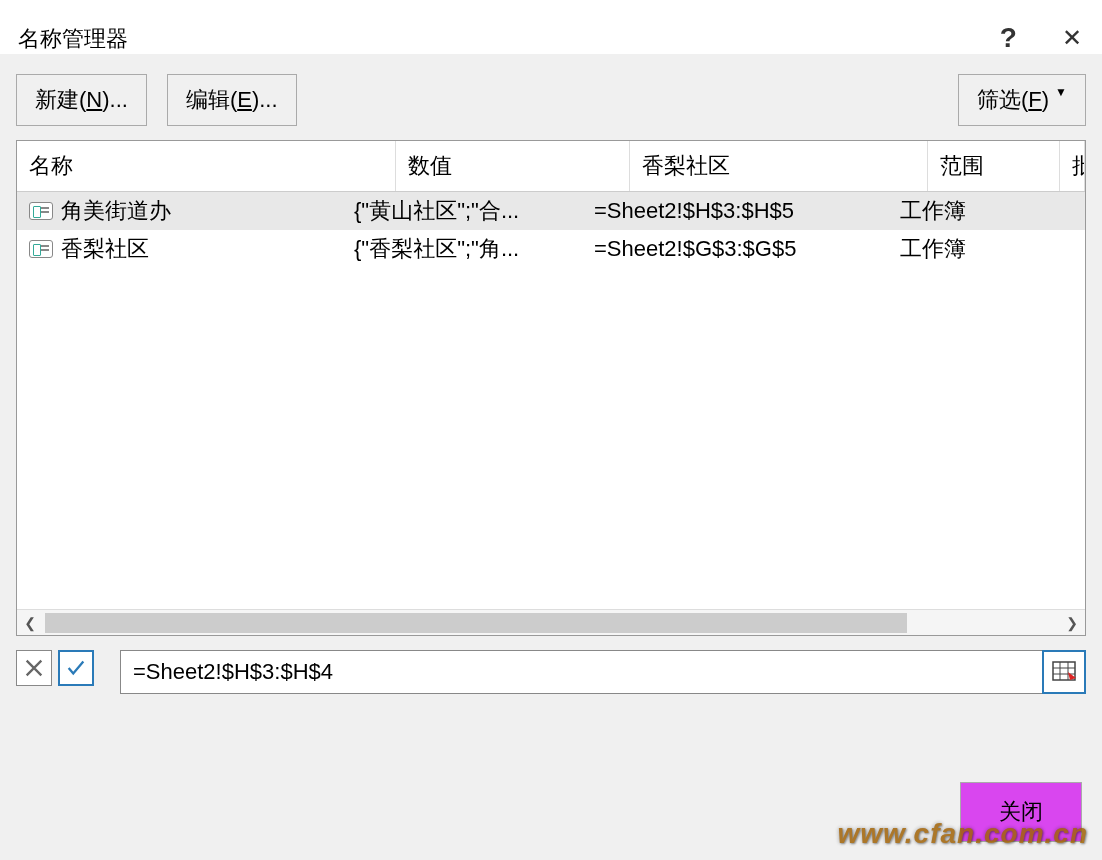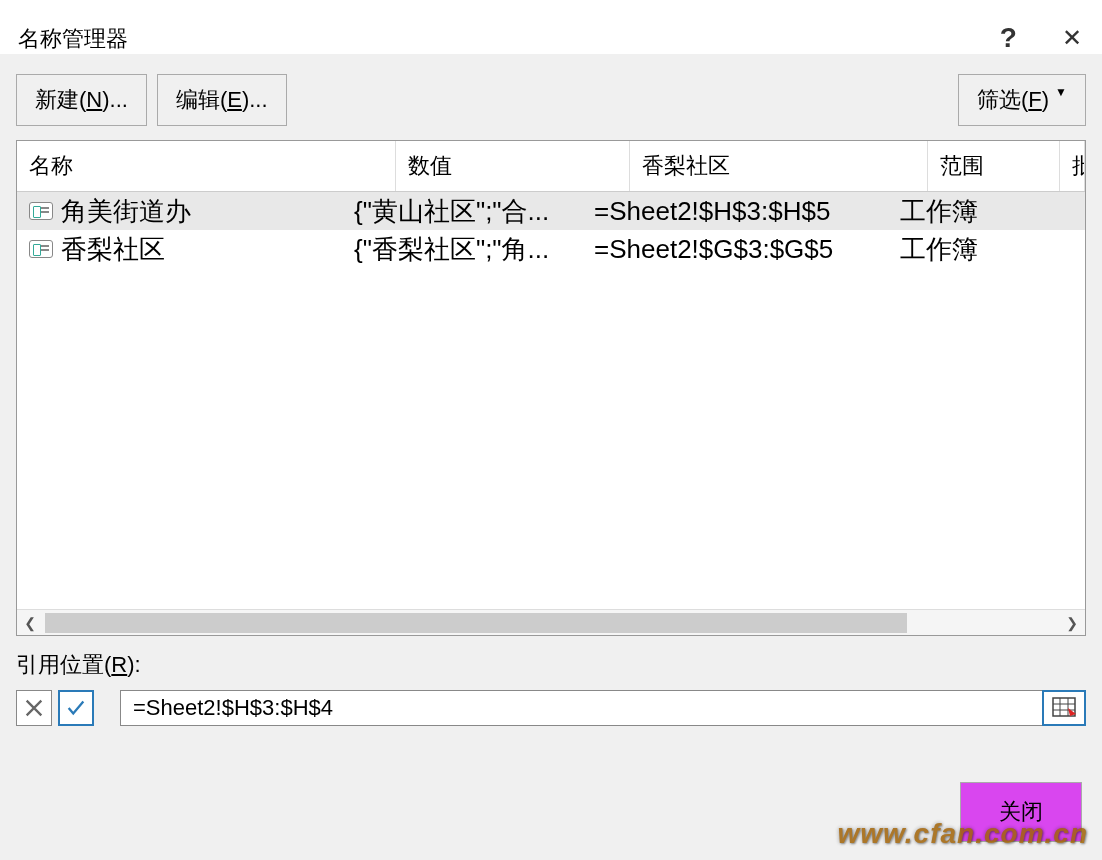--- a/index.html
+++ b/index.html
@@ -5,39 +5,39 @@
     * { box-sizing: border-box; margin: 0; padding: 0; font-family: "Microsoft YaHei", "SimSun", sans-serif; }
     body { background: #f0f0f0; width: 1102px; height: 860px; overflow: hidden; position: relative; }
     
     .titlebar { height: 54px; background: #fff; display: flex; align-items: flex-end; padding: 0 20px 0 18px; justify-content: space-between; }
     .titlebar-title { font-size: 22px; color: #000; }
     .titlebar-right { display: flex; gap: 45px; align-items: center; font-size: 28px; color: #333; }
     .titlebar-right span { cursor: pointer; }
     .help-icon { font-weight: bold; }
     .close-x { font-size: 24px; }
     
-    .toolbar { height: 76px; padding: 20px 16px 0 16px; display: flex; gap: 10px; align-items: flex-start; }
+    .toolbar { height: 76px; padding: 20px 16px 0 16px; display: flex; gap: 20px; align-items: flex-start; }
     .btn { background: #f0f0f0; border: 1px solid #aaa; padding: 10px 18px; font-size: 22px; cursor: pointer; }
     .spacer { flex: 1; }
     .filter-btn { display: inline-flex; align-items: flex-start; gap: 6px; }
     .dropdown-caret { font-size: 12px; }
     
     .list-container { margin: 10px 16px 0 16px; background: #fff; border: 1px solid #999; height: 496px; display: flex; flex-direction: column; }
     .list-header { display: flex; border-bottom: 1px solid #ccc; }
     .list-header .col { padding: 10px 12px; font-size: 22px; border-right: 1px solid #ddd; overflow: hidden; white-space: nowrap; }
     .col-name  { width: 389px; }
     .col-value { width: 240px; }
     .col-refer { width: 306px; }
     .col-scope { width: 135px; }
     .col-comment { flex: 1; border-right: none; }
     
     .list-body { flex: 1; overflow: hidden; }
     .row { display: flex; height: 38px; align-items: center; }
     .row.selected { background: #e8e8e8; }
-    .row .cell { padding: 4px 12px; font-size: 26px; overflow: hidden; white-space: nowrap; text-overflow: clip; }
+    .row .cell { padding: 4px 12px; font-size: 22px; overflow: hidden; white-space: nowrap; text-overflow: clip; }
     .cell-name  { width: 325px; display: flex; align-items: center; gap: 8px; }
     .cell-value { width: 240px; }
     .cell-refer { width: 306px; }
     .cell-scope { width: 135px; }
     .cell-comment { flex: 1; }
     
     .name-icon { width: 24px; height: 18px; border: 1px solid #888; border-radius: 3px; position: relative; flex-shrink: 0; background: #fff; }
     .name-icon::before { content: ""; position: absolute; left: 3px; top: 3px; width: 6px; height: 10px; border: 1px solid #3a9; border-radius: 1px; }
     .name-icon::after { content: ""; position: absolute; right: 3px; top: 4px; width: 8px; height: 2px; background: #888; box-shadow: 0 4px 0 #888; }
     
@@ -48,21 +48,21 @@
     
     .refers-section { margin: 14px 16px 0 16px; }
     .refers-label { font-size: 22px; margin-bottom: 10px; }
     
     .refers-input-row { display: flex; align-items: stretch; gap: 6px; }
     .cancel-check-btn, .accept-check-btn { width: 36px; height: 36px; border: 1px solid #888; display: flex; align-items: center; justify-content: center; background: #fff; cursor: pointer; }
     .accept-check-btn { border: 2px solid #2a7ab8; }
     .cancel-check-btn svg, .accept-check-btn svg { width: 22px; height: 22px; }
     
     .refers-input-wrap { flex: 1; position: relative; display: flex; margin-left: 20px; }
-    .refers-input { flex: 1; border: 1px solid #888; border-right: none; padding: 0 12px; font-size: 22px; outline: none; font-family: Arial, sans-serif; }
+    .refers-input { flex: 1; border: 1px solid #888; border-right: none; padding: 8px 12px; font-size: 22px; outline: none; font-family: Arial, sans-serif; }
     .range-picker-btn { width: 44px; border: 2px solid #2a7ab8; display: flex; align-items: center; justify-content: center; cursor: pointer; background: #fff; }
     .range-picker-btn svg { width: 28px; height: 28px; }
     
     .footer { position: absolute; bottom: 18px; right: 20px; }
     .close-btn { border: 1px solid #aaa; background: #d946ef; padding: 14px 38px; font-size: 22px; cursor: pointer; }
     
     .watermark { position: absolute; right: 14px; bottom: 10px; font-size: 28px; color: #a16207; font-style: italic; font-weight: bold; text-shadow: 0 0 4px rgba(0,0,0,0.4), 1px 1px 2px rgba(0,0,0,0.4); letter-spacing: 1px; opacity: 0.85; pointer-events: none; font-family: Arial, sans-serif; }
     
     .underline { text-decoration: underline; }
   </style>
@@ -119,21 +119,20 @@
   </div>
   <div class="hscroll">
     <div class="hscroll-arrow">❮</div>
     <div class="hscroll-thumb"></div>
     <div class="hscroll-track"></div>
     <div class="hscroll-arrow">❯</div>
   </div>
 </div>
 
 <div class="refers-section">
-  <div class="refers-label">引用位置(<span class="underline">R</span>):</div>
   <div class="refers-input-row">
     <div class="cancel-check-btn">
       <svg viewBox="0 0 24 24">
           <path d="M4 4 L20 20 M20 4 L4 20" stroke="#666" stroke-width="2.5" fill="none"></path>
         </svg>
     </div>
     <div class="accept-check-btn">
       <svg viewBox="0 0 24 24">
           <path d="M4 12 L9 18 L20 5" stroke="#2a7ab8" stroke-width="2.5" fill="none"></path>
         </svg>

